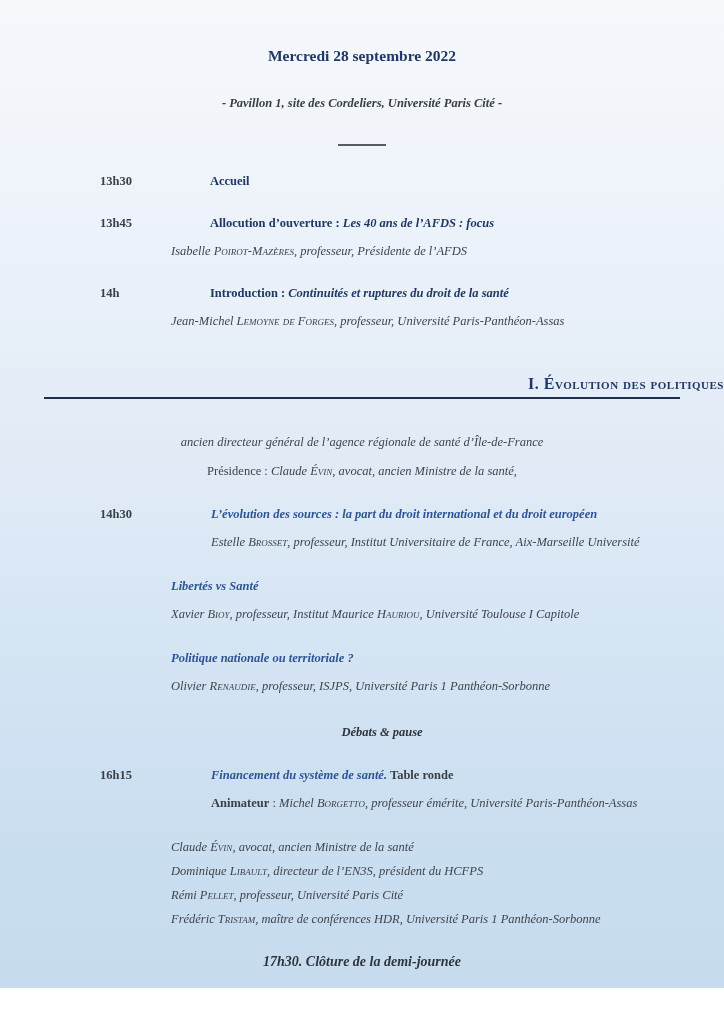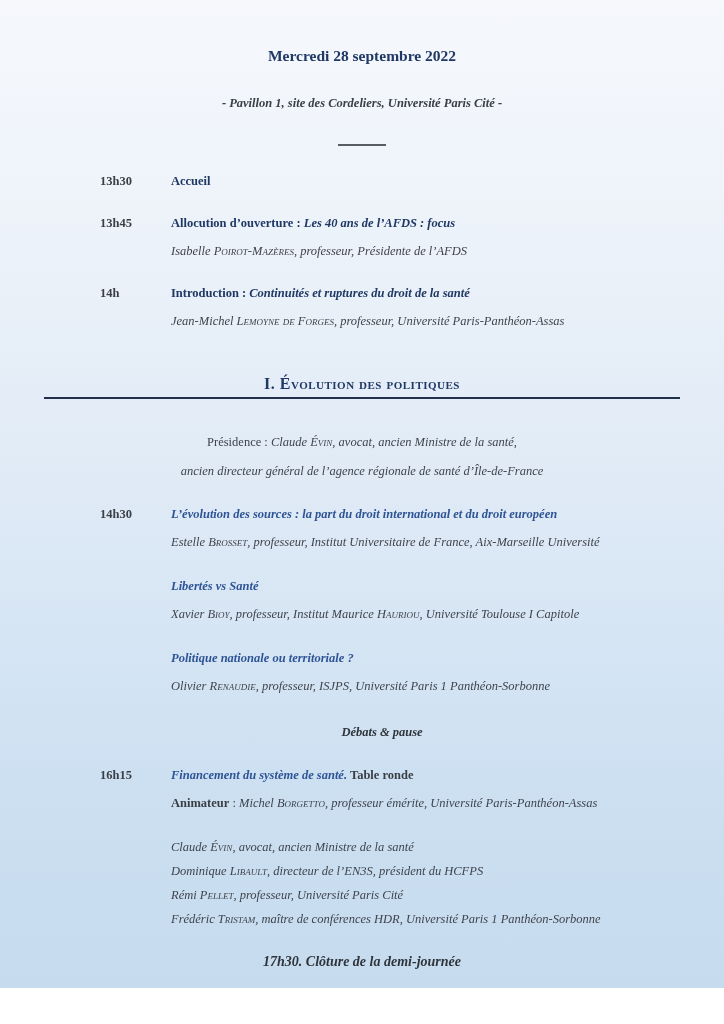--- a/index.html
+++ b/index.html
@@ -29,36 +29,36 @@
   }
   .short-divider{
     width:48px;margin:33px auto 0;
     border-top:2px solid #585c63;
   }
   .row{display:flex;padding-left:100px;padding-right:44px;margin-top:26px;line-height:1.28;}
   .row .time{width:71px;flex:none;font-weight:bold;color:var(--dark);}
   .row .content{flex:1;}
   .line + .line{margin-top:12px;}
   .row.first{margin-top:27px;}
-  .row.gap-lg{}
+  .row.gap-lg{gap:40px;}
   .row.untimed{margin-top:28px;}
   .row.speakers{margin-top:28px;}
   .row.speakers .line + .line{margin-top:8px;}
   .center{text-align:center;line-height:1.35;}
   .presidence{margin-top:35px;}
   .debats{margin-top:30px;padding-left:40px;}
   .closing{margin-top:26px;font-size:14px;}
   .section-title{
-    margin-top:46px;text-align:center;
+    margin-top:46px;text-align:right;
     font-weight:bold;font-variant:small-caps;
     color:var(--navy);font-size:16px;letter-spacing:.5px;
   }
   .section-rule{border-top:2px solid #202f4c;margin:4px 44px 0;}
   
-  .s-bnavy{font-weight:bold;color:var(--navy);}
+  .s-bnavy{font-weight:bold;color:var(--navy);margin-left:39px;}
   .s-binavy{font-weight:bold;font-style:italic;color:var(--navy);}
   .s-biblue{font-weight:bold;font-style:italic;color:var(--blue);}
   .s-bdark{font-weight:bold;color:var(--dark);}
   .s-bidark{font-weight:bold;font-style:italic;color:var(--dark2);}
   .s-i{font-style:italic;}
   .s-isc{font-style:italic;font-variant:small-caps;text-align:center;}
   .s-n{}
 </style>
 </head>
 <body>
@@ -84,22 +84,22 @@
       <div class="row ">
         <div class="time">14h</div>
         <div class="content">
           <div class="line"><span class="s-bnavy">Introduction : </span><span class="s-binavy">Continuités et ruptures du droit de la santé</span></div>
           <div class="line"><span class="s-i">Jean-Michel </span><span class="s-isc">Lemoyne de Forges</span><span class="s-i">, professeur, Université Paris-Panthéon-Assas</span></div>
         </div>
       </div>
       <div class="section-title">I. Évolution des politiques</div>
       <div class="section-rule"></div>
       <div class="center presidence">
+        <div class="line"><span class="s-i">ancien directeur général de l’agence régionale de santé d’Île-de-France</span></div>
         <div class="line"><span class="s-n">Présidence : </span><span class="s-i">Claude </span><span class="s-isc">Évin</span><span class="s-i">, avocat, ancien Ministre de la santé,</span></div>
-        <div class="line"><span class="s-i">ancien directeur général de l’agence régionale de santé d’Île-de-France</span></div>
       </div>
       <div class="row gap-lg">
         <div class="time">14h30</div>
         <div class="content">
           <div class="line"><span class="s-biblue">L’évolution des sources : la part du droit international et du droit européen</span></div>
           <div class="line"><span class="s-i">Estelle </span><span class="s-isc">Brosset</span><span class="s-i">, professeur, Institut Universitaire de France, Aix-Marseille Université</span></div>
         </div>
       </div>
       <div class="row untimed">
         <div class="time"></div>

